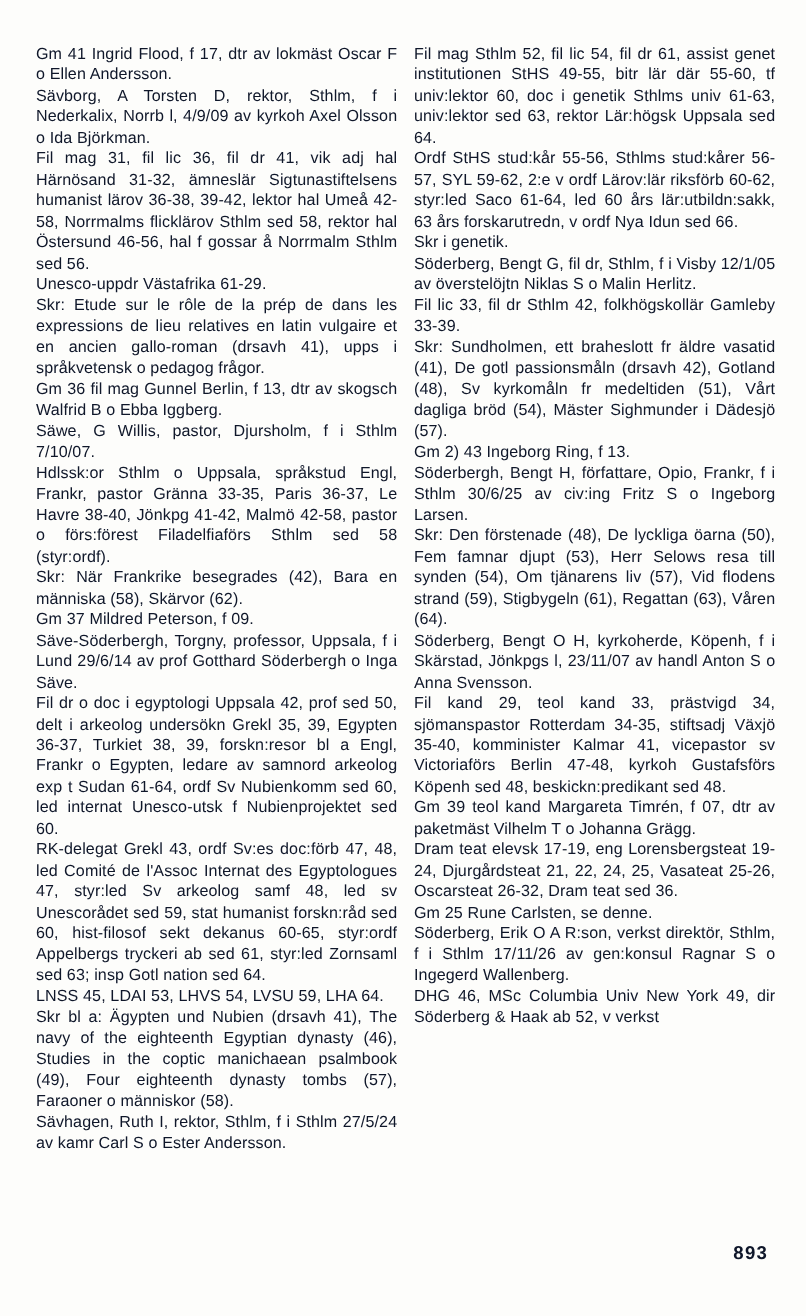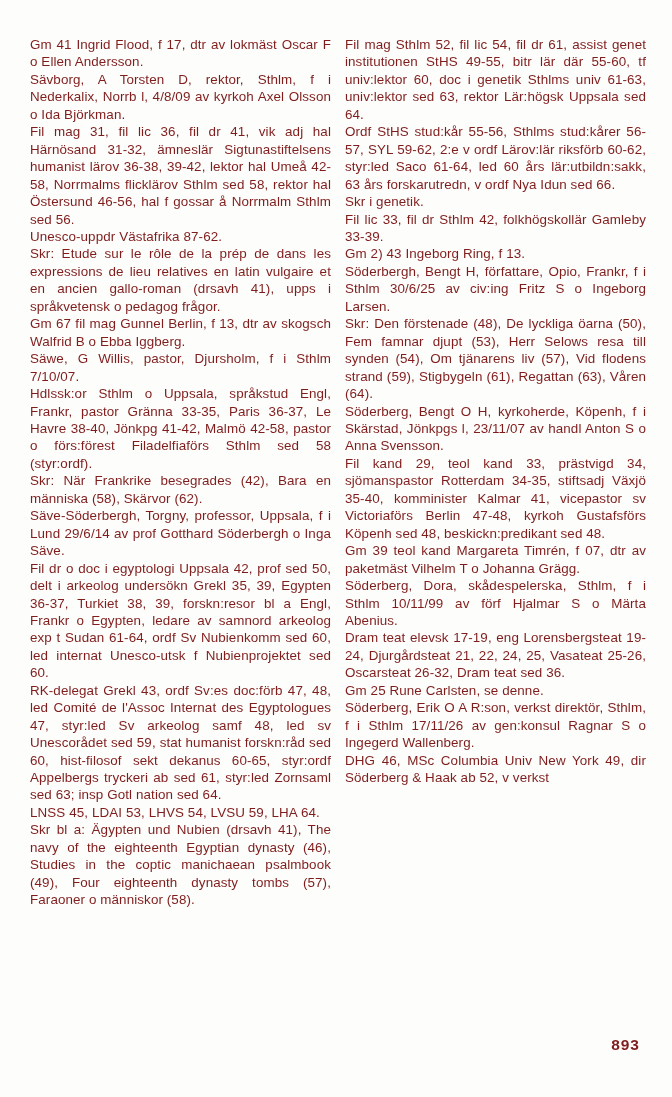--- a/index.html
+++ b/index.html
@@ -4,21 +4,21 @@
 <style>
   html, body { margin: 0; padding: 0; background: #ffffff; }
   .page {
     position: relative;
     width: 672px;
     height: 1097px;
     box-sizing: border-box;
     background: #fdfdfb;
     padding: 36px 26px 0 30px;
     font-family: "Liberation Sans", sans-serif;
-    color: #7f1d1d;
+    color: #0f172a;
     overflow: hidden;
   }
   .cols { display: flex; gap: 14px; }
   .col { width: 301px; }
   p.para {
     margin: 0;
     font-size: 13.4px;
     line-height: 17.45px;
     text-align: justify;
     letter-spacing: 0.1px;
@@ -33,46 +33,49 @@
     letter-spacing: 1px;
   }
 </style>
 </head>
 <body>
 
 <div class="page">
   <div class="cols">
     <div class="col">
         <p class="para"><span>Gm 41 Ingrid Flood, f 17, dtr av lokmäst Oscar F o Ellen Andersson.</span></p>
-        <p class="para"><span class="b">Sävborg,</span><span> A </span><span class="b">Torsten</span><span> D, rektor, Sthlm, f i Nederkalix, Norrb l, 4/8/09 av kyrkoh Axel Olsson o Ida Björkman.</span></p>
+        <p class="para"><span class="b">Sävborg,</span><span> A </span><span class="b">Torsten</span><span> D, rektor, Sthlm, f i Nederkalix, Norrb l, 4/9/09 av kyrkoh Axel Olsson o Ida Björkman.</span></p>
         <p class="para"><span>Fil mag 31, fil lic 36, fil dr 41, vik adj hal Härnösand 31-32, ämneslär Sigtunastiftelsens humanist lärov 36-38, 39-42, lektor hal Umeå 42-58, Norrmalms flicklärov Sthlm sed 58, rektor hal Östersund 46-56, hal f gossar å Norrmalm Sthlm sed 56.</span></p>
-        <p class="para"><span>Unesco-uppdr Västafrika 87-62.</span></p>
+        <p class="para"><span>Unesco-uppdr Västafrika 61-29.</span></p>
         <p class="para"><span>Skr: Etude sur le rôle de la prép de dans les expressions de lieu relatives en latin vulgaire et en ancien gallo-roman (drsavh 41), upps i språkvetensk o pedagog frågor.</span></p>
-        <p class="para"><span>Gm 67 fil mag Gunnel Berlin, f 13, dtr av skogsch Walfrid B o Ebba Iggberg.</span></p>
+        <p class="para"><span>Gm 36 fil mag Gunnel Berlin, f 13, dtr av skogsch Walfrid B o Ebba Iggberg.</span></p>
         <p class="para"><span class="b">Säwe,</span><span> G </span><span class="b">Willis,</span><span> pastor, Djursholm, f i Sthlm 7/10/07.</span></p>
         <p class="para"><span>Hdlssk:or Sthlm o Uppsala, språkstud Engl, Frankr, pastor Gränna 33-35, Paris 36-37, Le Havre 38-40, Jönkpg 41-42, Malmö 42-58, pastor o förs:förest Filadelfiaförs Sthlm sed 58 (styr:ordf).</span></p>
         <p class="para"><span>Skr: När Frankrike besegrades (42), Bara en människa (58), Skärvor (62).</span></p>
+        <p class="para"><span>Gm 37 Mildred Peterson, f 09.</span></p>
         <p class="para"><span class="b">Säve-Söderbergh, Torgny,</span><span> professor, Uppsala, f i Lund 29/6/14 av prof Gotthard Söderbergh o Inga Säve.</span></p>
         <p class="para"><span>Fil dr o doc i egyptologi Uppsala 42, prof sed 50, delt i arkeolog undersökn Grekl 35, 39, Egypten 36-37, Turkiet 38, 39, forskn:resor bl a Engl, Frankr o Egypten, ledare av samnord arkeolog exp t Sudan 61-64, ordf Sv Nubienkomm sed 60, led internat Unesco-utsk f Nubienprojektet sed 60.</span></p>
         <p class="para"><span>RK-delegat Grekl 43, ordf Sv:es doc:förb 47, 48, led Comité de l'Assoc Internat des Egyptologues 47, styr:led Sv arkeolog samf 48, led sv Unescorådet sed 59, stat humanist forskn:råd sed 60, hist-filosof sekt dekanus 60-65, styr:ordf Appelbergs tryckeri ab sed 61, styr:led Zornsaml sed 63; insp Gotl nation sed 64.</span></p>
         <p class="para"><span>LNSS 45, LDAI 53, LHVS 54, LVSU 59, LHA 64.</span></p>
         <p class="para"><span>Skr bl a: Ägypten und Nubien (drsavh 41), The navy of the eighteenth Egyptian dynasty (46), Studies in the coptic manichaean psalmbook (49), Four eighteenth dynasty tombs (57), Faraoner o människor (58).</span></p>
+        <p class="para"><span class="b">Sävhagen, Ruth</span><span> I, rektor, Sthlm, f i Sthlm 27/5/24 av kamr Carl S o Ester Andersson.</span></p>
       </div>
     <div class="col">
         <p class="para"><span>Fil mag Sthlm 52, fil lic 54, fil dr 61, assist genet institutionen StHS 49-55, bitr lär där 55-60, tf univ:lektor 60, doc i genetik Sthlms univ 61-63, univ:lektor sed 63, rektor Lär:högsk Uppsala sed 64.</span></p>
         <p class="para"><span>Ordf StHS stud:kår 55-56, Sthlms stud:kårer 56-57, SYL 59-62, 2:e v ordf Lärov:lär riksförb 60-62, styr:led Saco 61-64, led 60 års lär:utbildn:sakk, 63 års forskarutredn, v ordf Nya Idun sed 66.</span></p>
         <p class="para"><span>Skr i genetik.</span></p>
+        <p class="para"><span class="b">Söderberg, Bengt</span><span> G, fil dr, Sthlm, f i Visby 12/1/05 av överstelöjtn Niklas S o Malin Herlitz.</span></p>
         <p class="para"><span>Fil lic 33, fil dr Sthlm 42, folkhögskollär Gamleby 33-39.</span></p>
+        <p class="para"><span>Skr: Sundholmen, ett braheslott fr äldre vasatid (41), De gotl passionsmåln (drsavh 42), Gotland (48), Sv kyrkomåln fr medeltiden (51), Vårt dagliga bröd (54), Mäster Sighmunder i Dädesjö (57).</span></p>
         <p class="para"><span>Gm 2) 43 Ingeborg Ring, f 13.</span></p>
         <p class="para"><span class="b">Söderbergh, Bengt</span><span> H, författare, Opio, Frankr, f i Sthlm 30/6/25 av civ:ing Fritz S o Ingeborg Larsen.</span></p>
         <p class="para"><span>Skr: Den förstenade (48), De lyckliga öarna (50), Fem famnar djupt (53), Herr Selows resa till synden (54), Om tjänarens liv (57), Vid flodens strand (59), Stigbygeln (61), Regattan (63), Våren (64).</span></p>
         <p class="para"><span class="b">Söderberg, Bengt</span><span> O H, kyrkoherde, Köpenh, f i Skärstad, Jönkpgs l, 23/11/07 av handl Anton S o Anna Svensson.</span></p>
         <p class="para"><span>Fil kand 29, teol kand 33, prästvigd 34, sjömanspastor Rotterdam 34-35, stiftsadj Växjö 35-40, komminister Kalmar 41, vicepastor sv Victoriaförs Berlin 47-48, kyrkoh Gustafsförs Köpenh sed 48, beskickn:predikant sed 48.</span></p>
         <p class="para"><span>Gm 39 teol kand Margareta Timrén, f 07, dtr av paketmäst Vilhelm T o Johanna Grägg.</span></p>
-        <p class="para"><span class="b">Söderberg, Dora,</span><span> skådespelerska, Sthlm, f i Sthlm 10/11/99 av förf Hjalmar S o Märta Abenius.</span></p>
         <p class="para"><span>Dram teat elevsk 17-19, eng Lorensbergsteat 19-24, Djurgårdsteat 21, 22, 24, 25, Vasateat 25-26, Oscarsteat 26-32, Dram teat sed 36.</span></p>
         <p class="para"><span>Gm 25 Rune Carlsten, se denne.</span></p>
         <p class="para"><span class="b">Söderberg, Erik</span><span> O A R:son, verkst direktör, Sthlm, f i Sthlm 17/11/26 av gen:konsul Ragnar S o Ingegerd Wallenberg.</span></p>
         <p class="para"><span>DHG 46, MSc Columbia Univ New York 49, dir Söderberg &amp; Haak ab 52, v verkst</span></p>
       </div>
   </div>
   <div class="pagenum">893</div>
 </div>
 
 </body></html>

